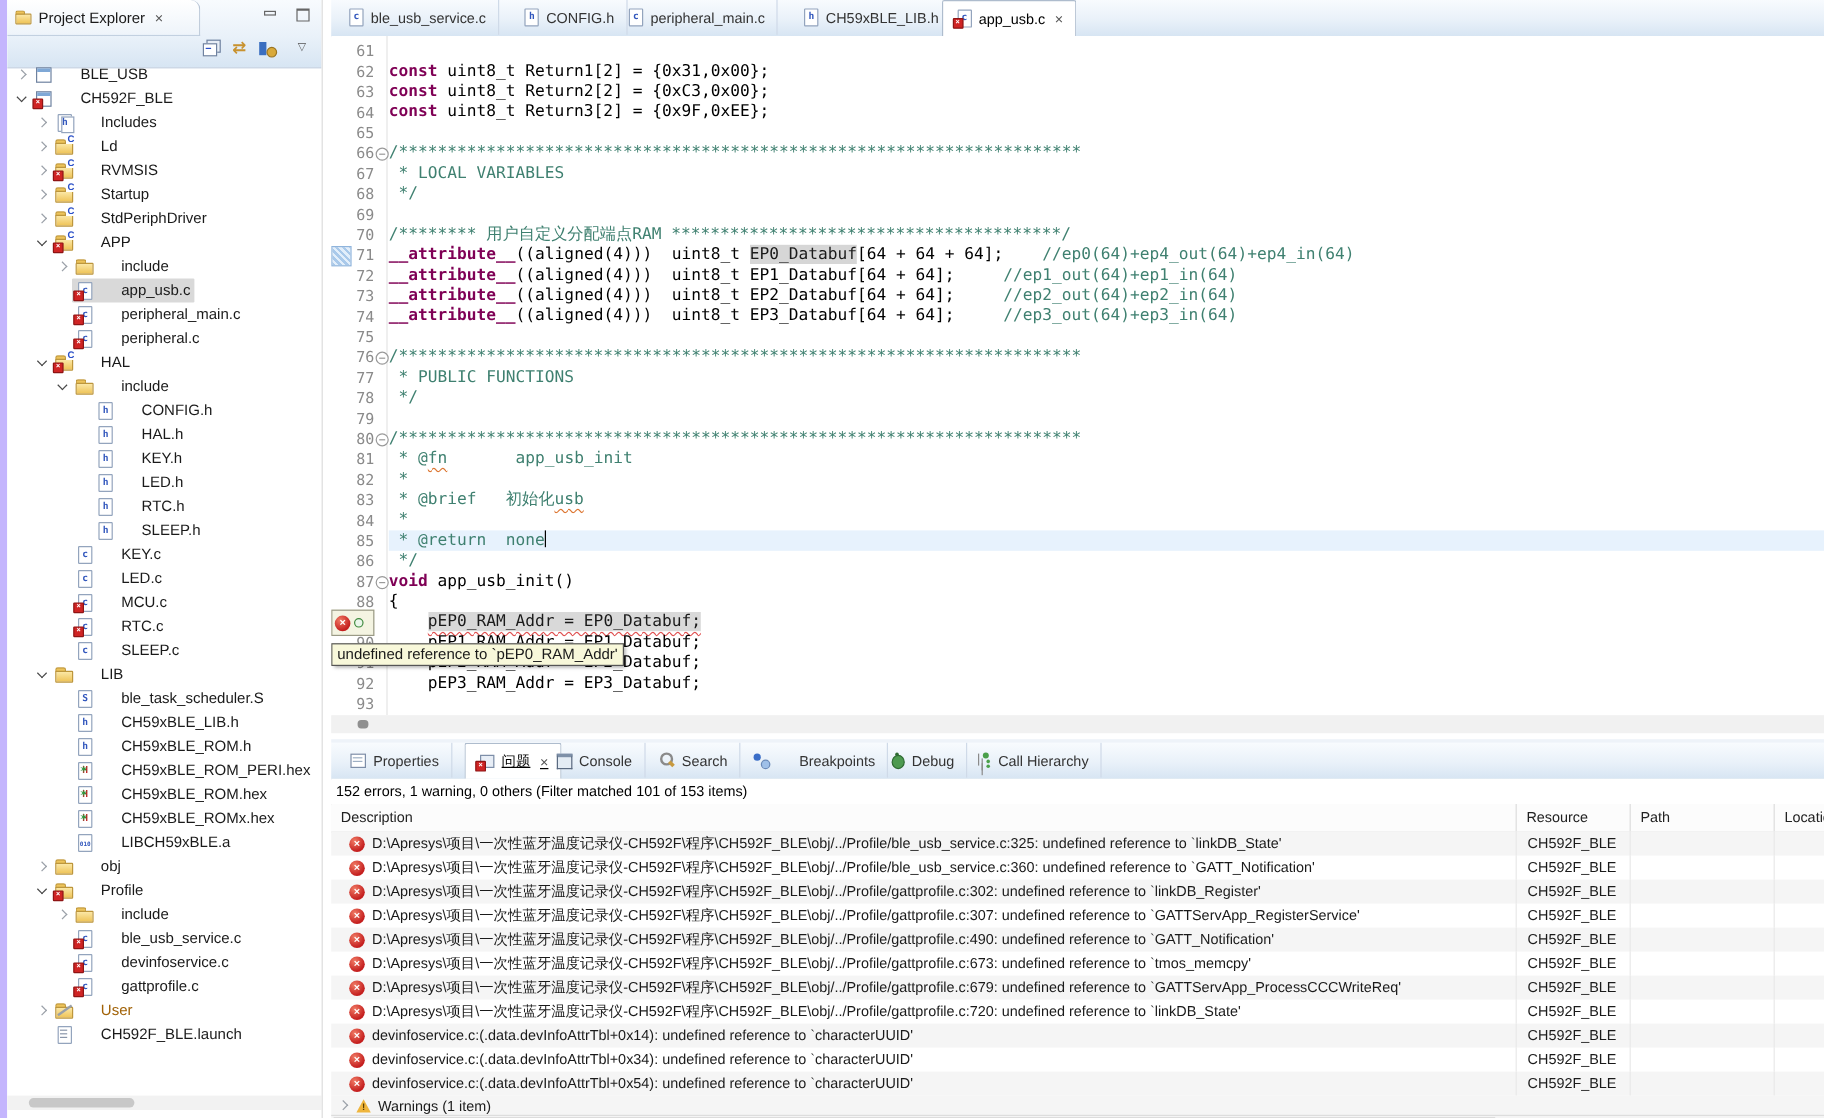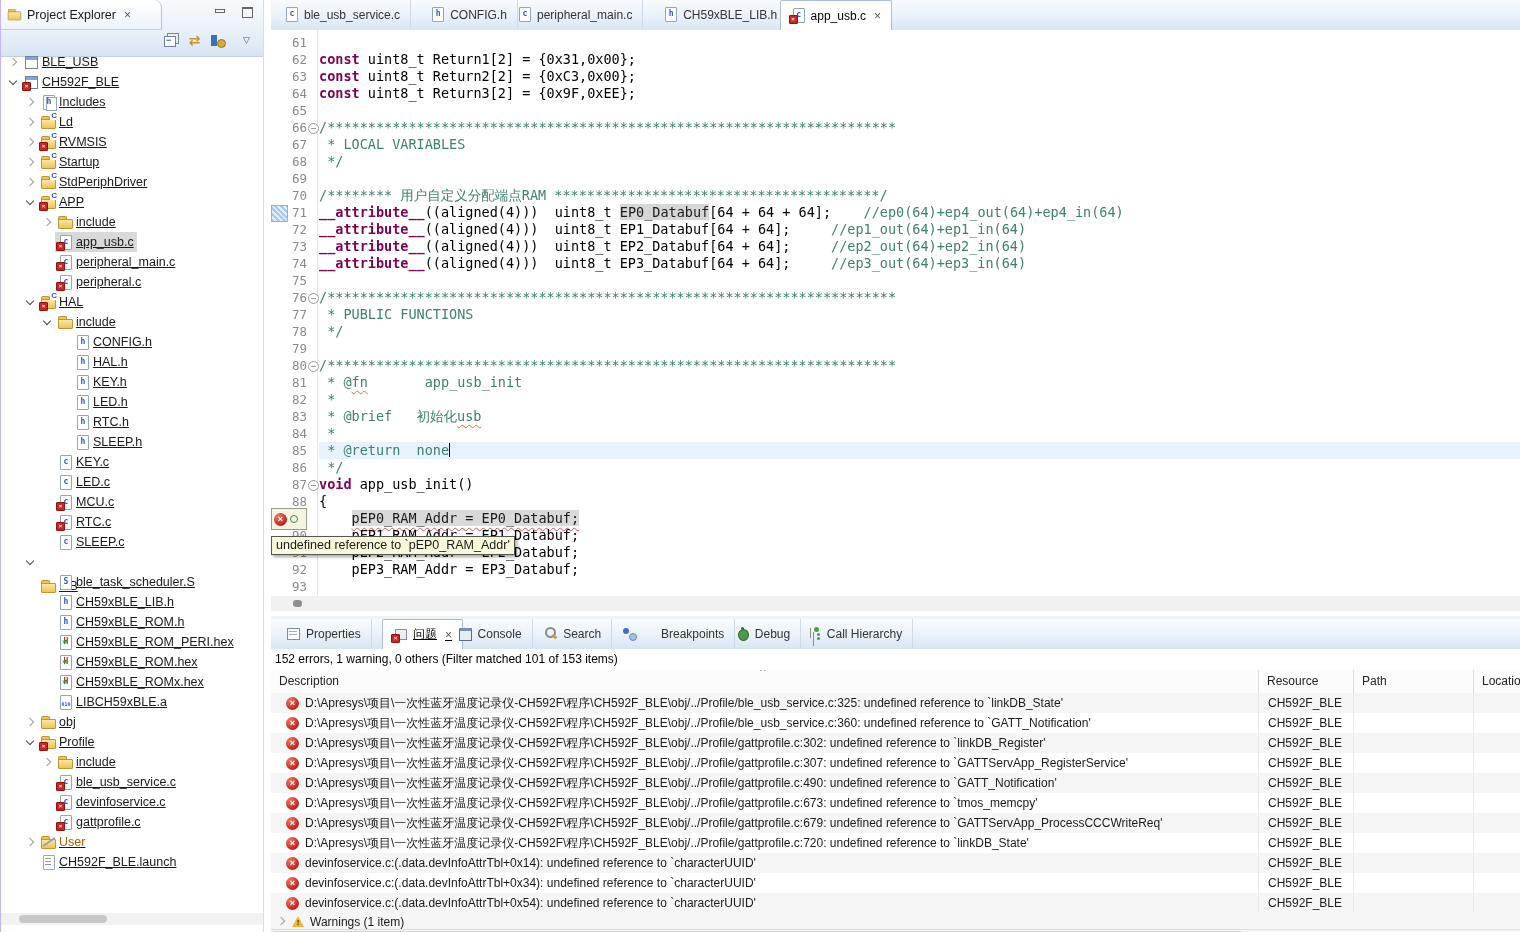--- a/index.html
+++ b/index.html
@@ -1,18 +1,18 @@
 <!DOCTYPE html>
 <html><head>
 <meta charset="utf-8">
 <style>
   html,body{margin:0;padding:0;background:#fff;}
   #root{position:relative;width:1520px;height:932px;overflow:hidden;background:#fff;
         font-family:"Liberation Sans","DejaVu Sans",sans-serif;font-size:12px;color:#1a1a1a;
-        border-left:1px solid #c4b5fd;box-sizing:border-box;}
+        border-left:6px solid #c4b5fd;box-sizing:border-box;}
   
   .tabstrip{position:absolute;left:0;right:0;height:30px;
     background:linear-gradient(180deg,#f8fbfe 0%,#e9f1f9 55%,#d7e5f3 100%);
     border-bottom:1px solid #c2d0e0;}
   .vtab{position:absolute;top:0;height:29px;display:flex;align-items:center;gap:5px;
         padding:0 10px;color:#333;white-space:nowrap;border-right:1px solid #cfdae8;}
   .vtab.active{background:#fff;border:1px solid #aebccd;border-bottom:none;border-radius:2px 2px 0 0;color:#000;}
   .closex{font-size:12px;color:#555;margin-left:3px;line-height:1;}
   .winbtn{display:inline-block;width:11px;height:10px;position:relative;margin-left:14px;}
   .winbtn.min::before{content:"";position:absolute;left:1px;top:2px;width:8px;height:2px;border:1px solid #666;}
@@ -79,21 +79,21 @@
   #exp-tab{position:absolute;left:0;top:0;width:148px;height:29px;display:flex;align-items:center;gap:5px;padding:0 6px;
      background:linear-gradient(180deg,#ffffff,#eef4fa);border-right:1px solid #b6c3d4;border-bottom:1px solid #c2d0e0;border-radius:0 8px 0 0;}
   #exp-toolbar{position:absolute;right:8px;top:32px;display:flex;align-items:center;}
   #exp-winbtns{position:absolute;right:10px;top:6px;}
   #tree{position:absolute;left:0;top:52px;right:0;bottom:24px;overflow:hidden;font-size:12.5px;}
   .trow{position:relative;height:20px;line-height:20px;white-space:nowrap;}
   .tw{position:absolute;top:6px;width:9px;height:9px;}
   .tw::before{content:"";position:absolute;left:1px;top:1px;width:5px;height:5px;
       border-right:1.4px solid #9aa0a8;border-top:1.4px solid #9aa0a8;transform:rotate(45deg);}
   .tw.exp::before{transform:rotate(135deg);border-color:#4a4a4a;left:1px;top:0;}
-  .tgrp{position:absolute;top:0;display:flex;align-items:center;gap:3px;height:20px;padding:0 3px;text-decoration:underline;}
+  .tgrp{position:absolute;top:0;display:flex;align-items:center;gap:23px;height:20px;padding:0 3px;}
   .tgrp.selbg{background:#d9d9d9;border-radius:1px;}
   .hscroll{position:absolute;left:0;bottom:7px;height:12px;background:#f2f2f2;}
   .hthumb{position:absolute;top:2px;height:8px;background:#c8c8c8;border-radius:4px;}
   
   #editor{position:absolute;left:270px;top:0;width:1250px;height:612px;background:#fff;}
   #editor .tabstrip{top:0;}
   #code{position:absolute;left:0;top:30px;right:0;height:566px;background:#fff;overflow:hidden;
         font-family:"DejaVu Sans Mono","Liberation Mono",monospace;font-size:13.5px;}
   #gutterline{position:absolute;left:46px;top:0;bottom:0;width:1px;background:#e4e4e4;z-index:0;}
   .cl{position:relative;height:17px;line-height:17px;white-space:pre;}
@@ -371,21 +371,21 @@
         <div class="trow">
           <span class="tgrp" style="left: 54px;">
             <span class="ic page">
               <span class="flbl">c</span>
             </span>
             <span class="tlabel">SLEEP.c</span>
           </span>
         </div>
         <div class="trow">
           <span class="tw exp" style="left: 25px;"></span>
-          <span class="tgrp" style="left: 37px; margin-top: 24px;">
+          <span class="tgrp" style="left: 37px;">
             <span class="ic folder"></span>
             <span class="tlabel">LIB</span>
           </span>
         </div>
         <div class="trow">
           <span class="tgrp" style="left: 54px;">
             <span class="ic page">
               <span class="flbl">S</span>
             </span>
             <span class="tlabel">ble_task_scheduler.S</span>

